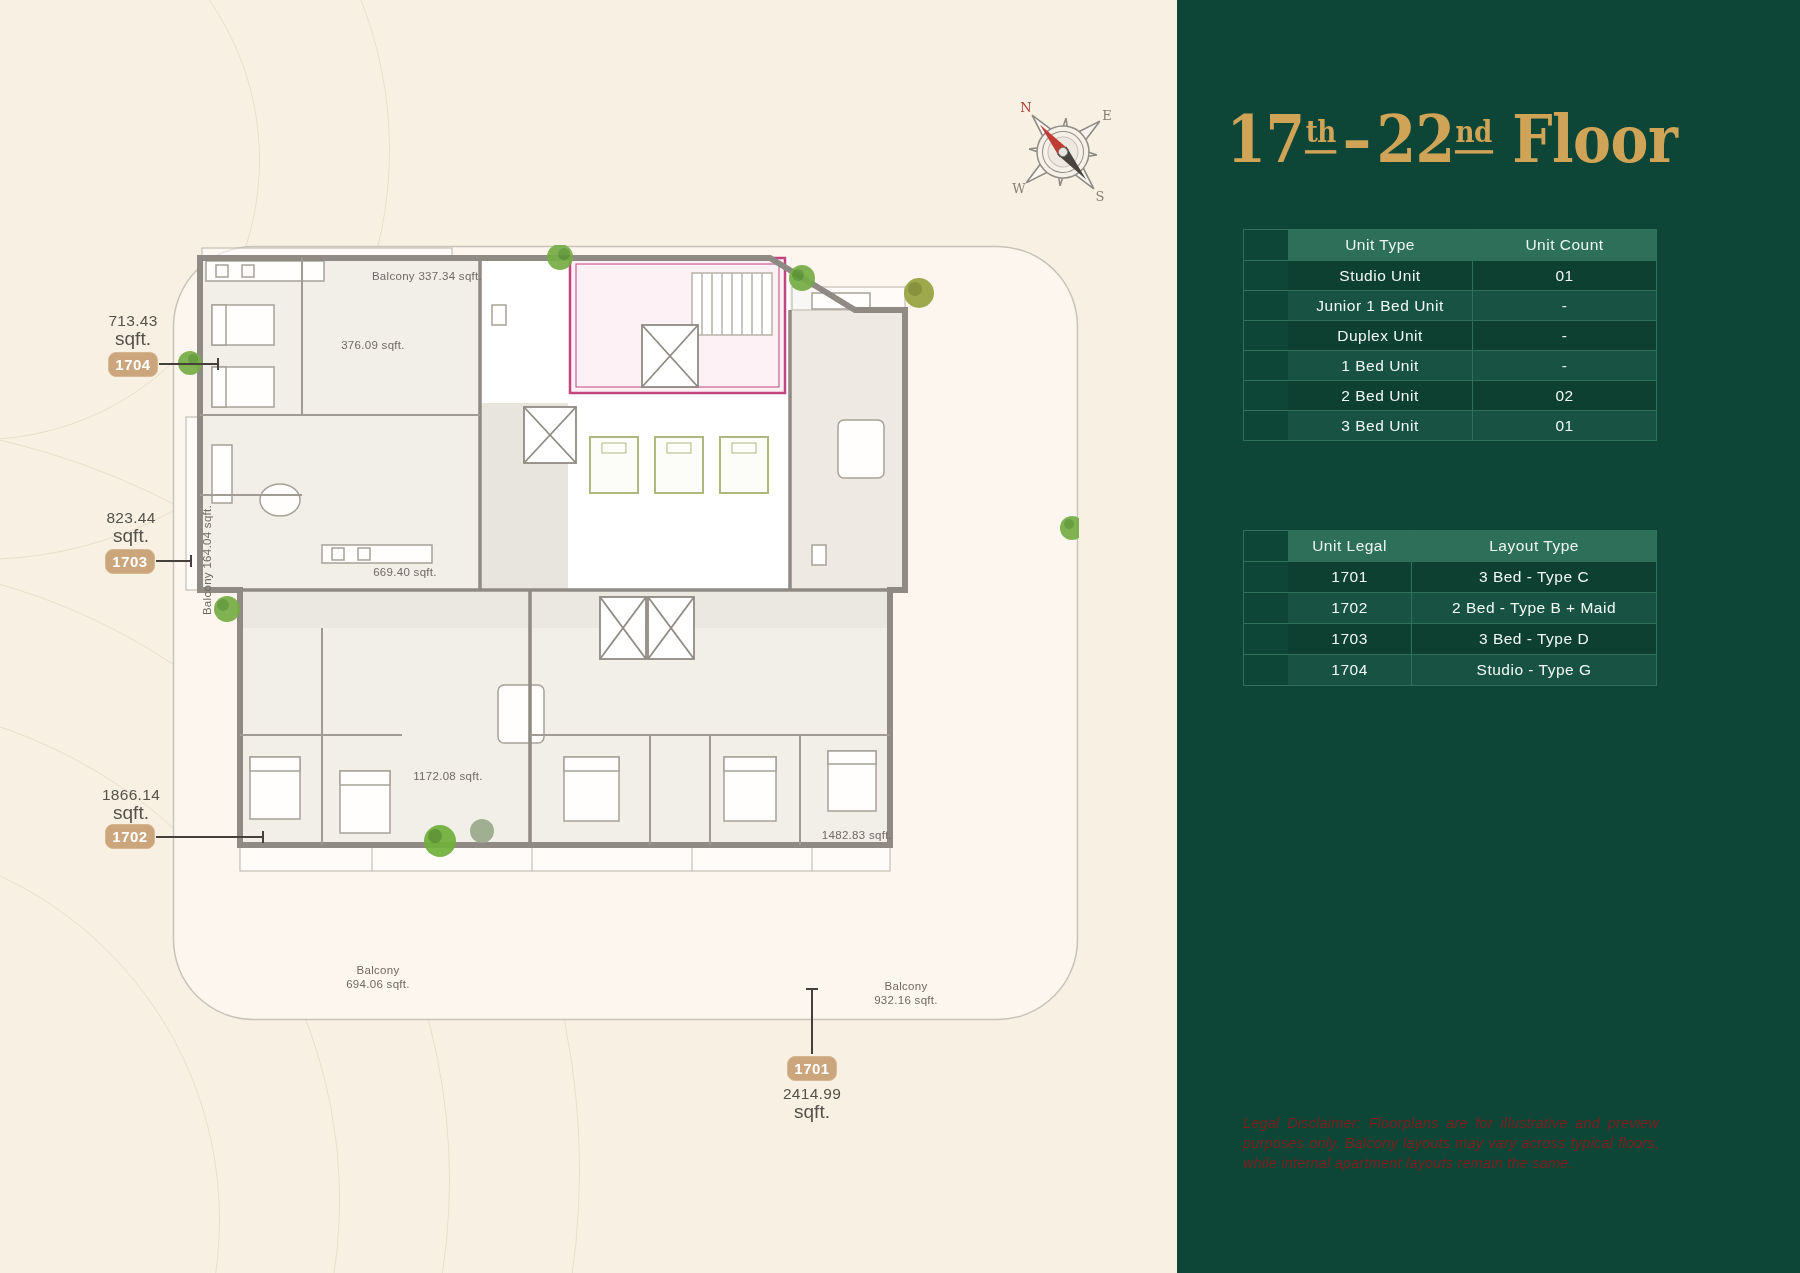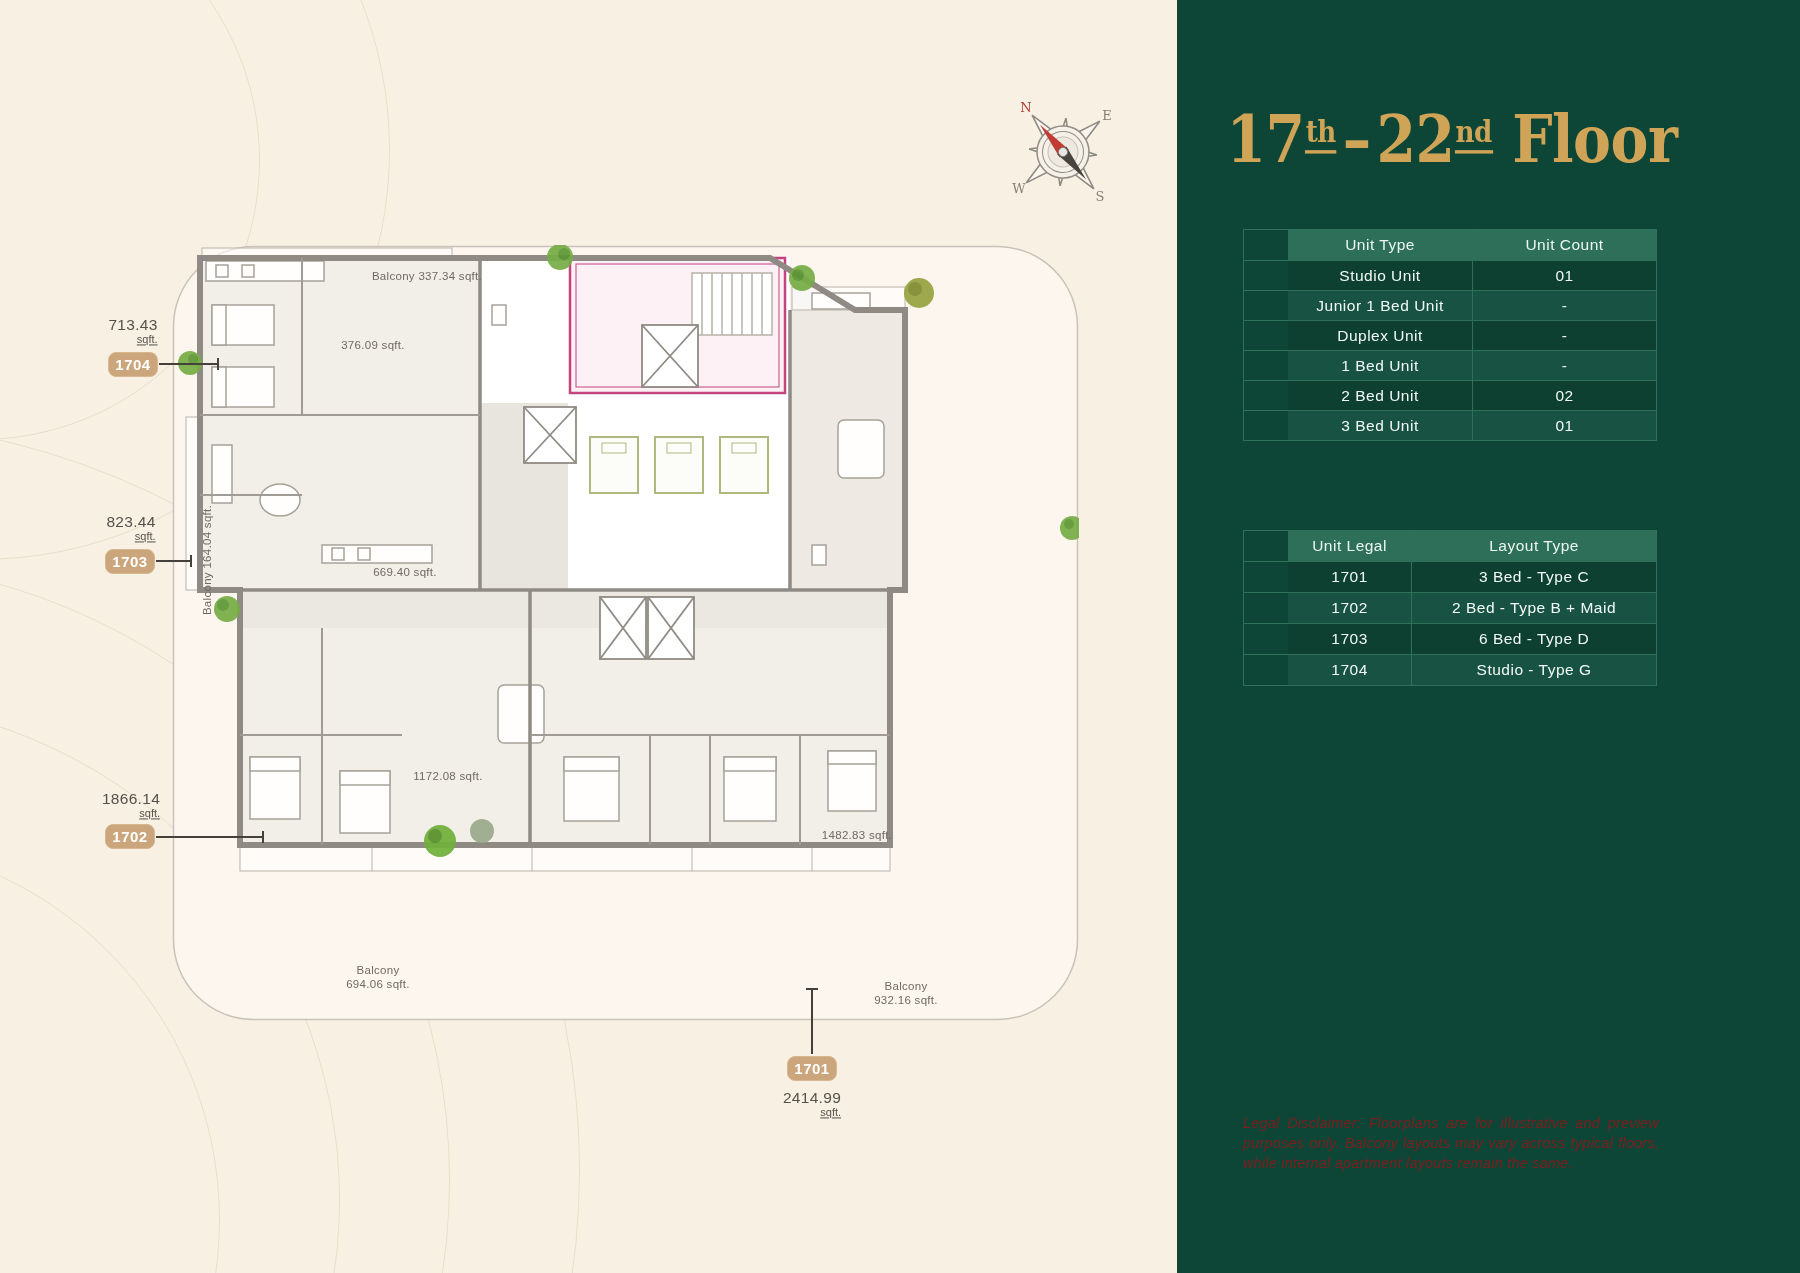--- a/index.html
+++ b/index.html
@@ -25,24 +25,24 @@
   
   .room-label, .balcony-label {
     position:absolute; transform:translate(-50%,-50%);
     font-size:11.5px; color:#6f6b62; letter-spacing:.3px; white-space:nowrap; text-align:center;
   }
   .balcony-label.two-line { line-height:1.25; }
   .balcony-label.vertical { transform:translate(-50%,-50%) rotate(-90deg); }
 
   .area-label {
     position:absolute; transform:translate(-50%,-50%);
-    text-align:right; color:#55514a; line-height:1.1; white-space:nowrap;
+    text-align:center; color:#55514a; line-height:1.1; white-space:nowrap;
   }
   .area-label .num  { display:block; font-size:15.5px; letter-spacing:.3px; }
-  .area-label .unit { display:block; font-size:11px;text-decoration:underline; }
+  .area-label .unit { display:block; font-size:19px; }
 
   .badge {
     position:absolute; width:50px; height:25px;
     background:#cba57c; border:1px solid #d8b890; border-radius:8px;
     color:#fff; font-size:15px; font-weight:bold; letter-spacing:.5px;
     display:flex; align-items:center; justify-content:center;
   }
 
   .leader-h { position:absolute; height:2px; background:#45413a; }
   .leader-h .tick { position:absolute; right:0; top:-5px; width:2px; height:12px; background:#45413a; }
@@ -346,21 +346,21 @@
   <div class="t-row">
     <div class="t-cell l">1701</div>
     <div class="t-cell">3 Bed - Type C</div>
   </div>
   <div class="t-row alt">
     <div class="t-cell l">1702</div>
     <div class="t-cell">2 Bed - Type B + Maid</div>
   </div>
   <div class="t-row">
     <div class="t-cell l">1703</div>
-    <div class="t-cell">6 Bed - Type D</div>
+    <div class="t-cell">3 Bed - Type D</div>
   </div>
   <div class="t-row alt">
     <div class="t-cell l">1704</div>
     <div class="t-cell">Studio - Type G</div>
   </div>
 </div>
 
 <p class="disclaimer">Legal Disclaimer: Floorplans are for illustrative and preview purposes only. Balcony layouts may vary across typical floors, while internal apartment layouts remain the same.</p>
 
 </body></html>

